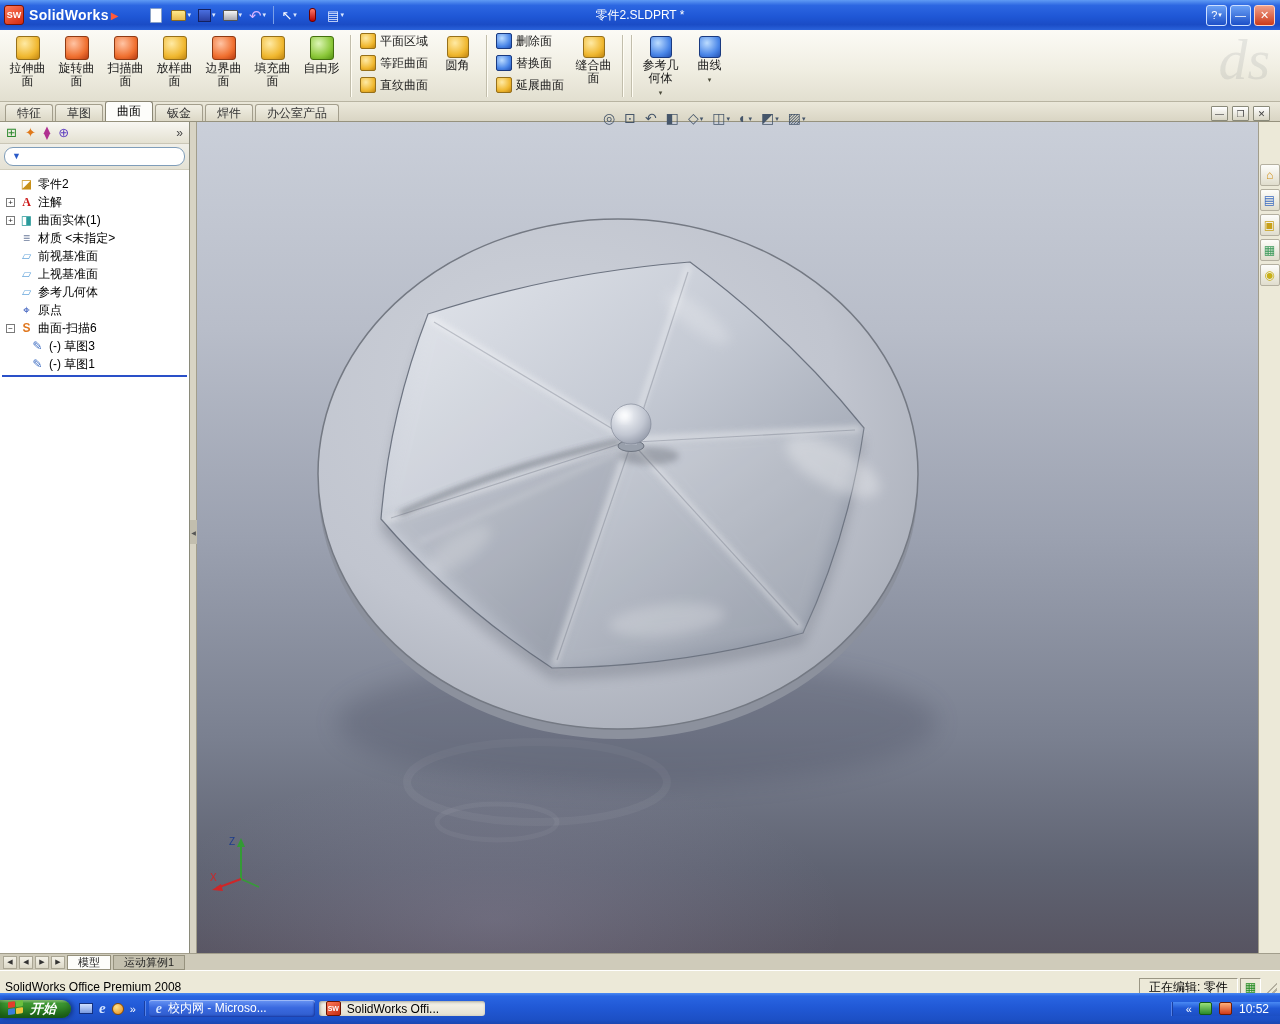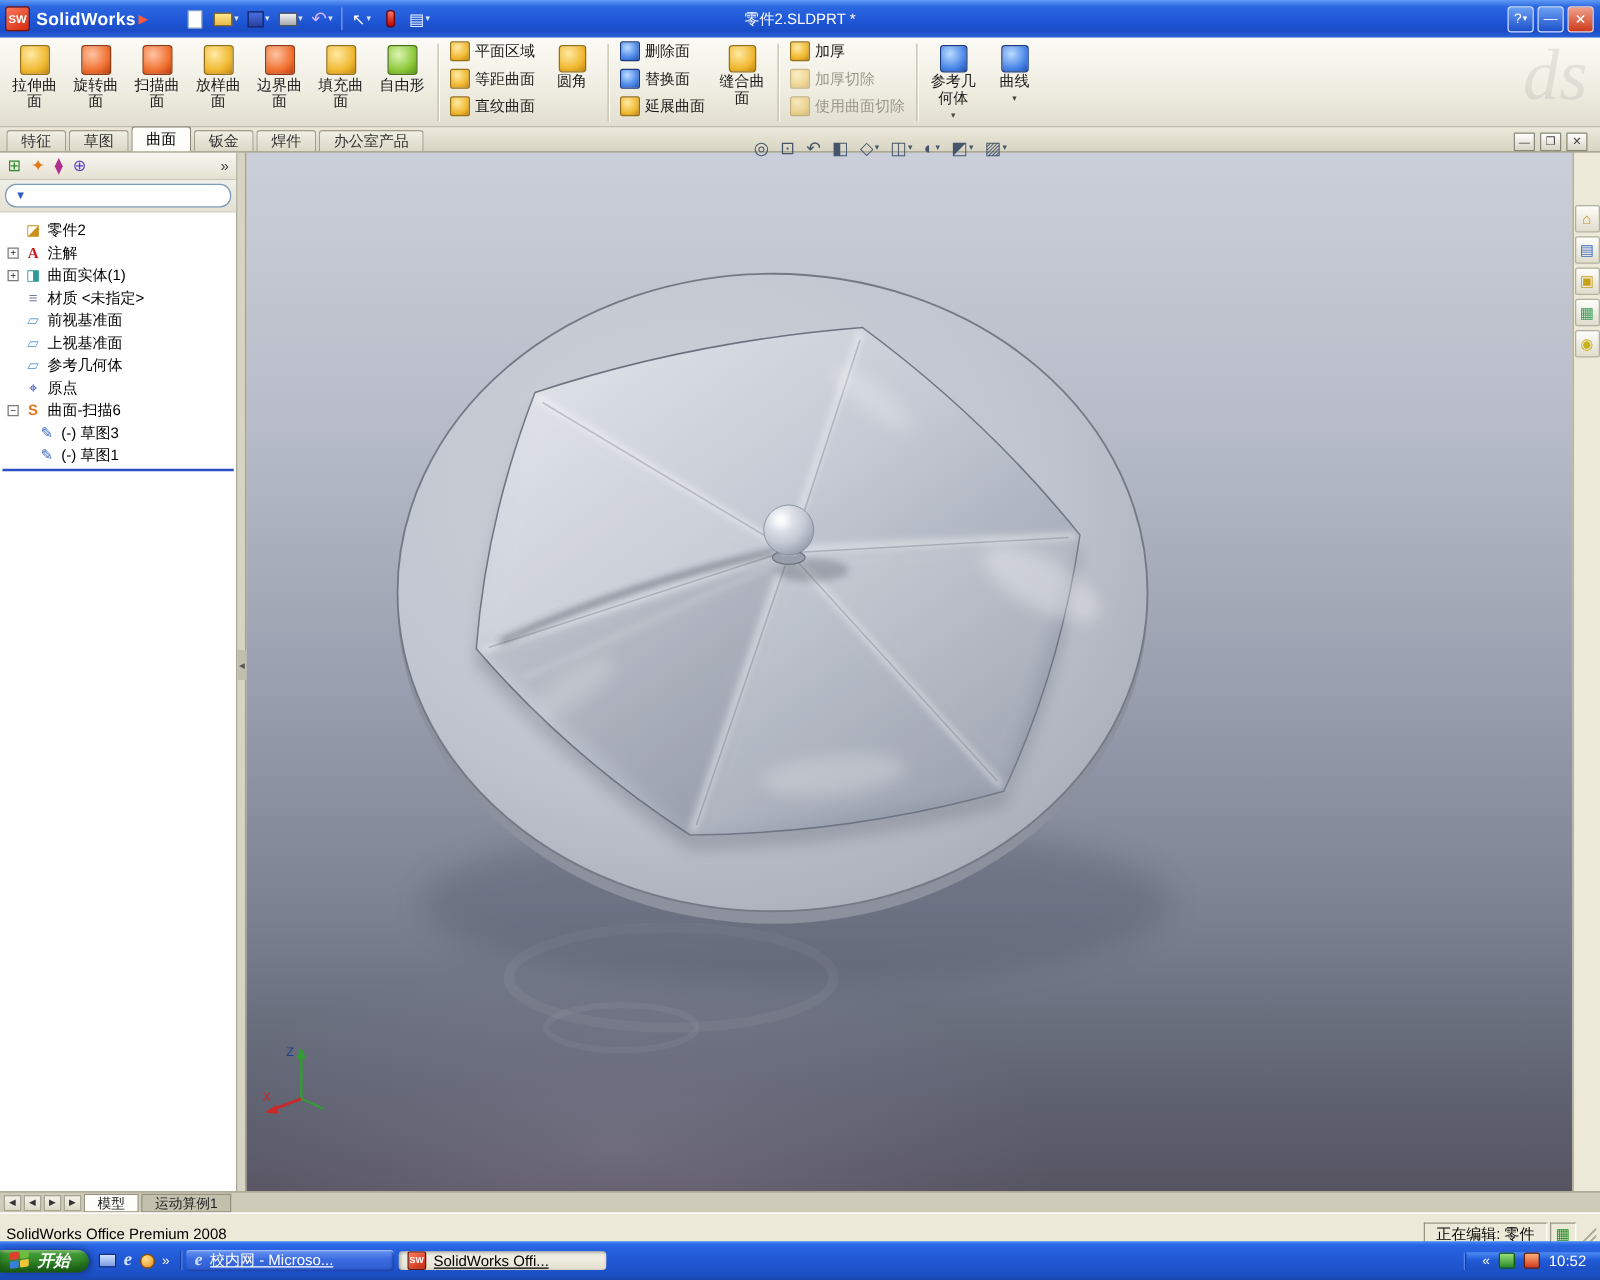--- a/index.html
+++ b/index.html
@@ -173,21 +173,21 @@
   .ql-chev { font-size:11px; color:#fff; }
   .taskbtn { width:166px; margin:3px 0 3px 4px; border-radius:3px; display:flex; align-items:center; gap:6px;
     padding:0 7px; font-size:12px; color:#fff; white-space:nowrap; overflow:hidden;
     background:linear-gradient(180deg,#6a96f4 0%,#3a6ae0 45%,#2f5ccc 100%);
     box-shadow:inset 0 1px 0 #9ab8f8, inset -1px -1px 2px #1a3aa0; }
   .taskbtn.active { background:linear-gradient(180deg,#f6f4ec,#e4e0d0); color:#000;
     box-shadow:inset 1px 1px 3px rgba(80,80,60,.5); }
   .tb-e { color:#cfe2ff; font-weight:bold; font-style:italic; font-family:"Liberation Serif",serif; font-size:14px; line-height:1; }
   .tb-sw { width:15px; height:15px; flex:0 0 15px; border-radius:2px; background:linear-gradient(145deg,#ff7a5a,#c42a10);
     border:1px solid #6a1200; color:#fff; font-size:7px; font-weight:bold; display:flex; align-items:center; justify-content:center; }
-  .tb-label { overflow:hidden; text-overflow:ellipsis;text-decoration:underline; }
+  .tb-label { overflow:hidden; text-overflow:ellipsis; }
   .tray { margin-left:auto; display:flex; align-items:center; gap:7px; padding:0 11px 0 13px; color:#fff;
     background:linear-gradient(180deg,#4a8af4,#2159d6 45%,#1c4fc4); border-left:1px solid #1a3fa0;
     box-shadow:-1px 0 0 rgba(120,160,250,.6); }
   .tray-chev { font-size:11px; color:#fff; }
   .tray-ic1 { width:13px; height:13px; border-radius:2px; background:linear-gradient(#9ae07a,#2a8a2a); border:1px solid #145a14; }
   .tray-ic2 { width:13px; height:13px; border-radius:2px; background:linear-gradient(#ffb07a,#d03a1a); border:1px solid #701a00; }
   .clock { font-size:12px; }
 </style>
 </head>
 <body>
@@ -319,34 +319,20 @@
   </div>
 
 
   <div class="rvert">
       <span class="ric22 chip-gold"></span>
       <span class="lbl">缝合曲面</span>
     </div>
 
   <div class="rsep"></div>
 
-  <div class="rcol">
-    <div class="rsmall">
-        <span class="ric16 chip-gold"></span>
-        <span>加厚</span>
-      </div>
-    <div class="rsmall disabled">
-        <span class="ric16 chip-gold"></span>
-        <span>加厚切除</span>
-      </div>
-    <div class="rsmall disabled">
-        <span class="ric16 chip-gold"></span>
-        <span>使用曲面切除</span>
-      </div>
-  </div>
 
   <div class="rsep"></div>
 
   <div class="rvert">
       <span class="ric22 chip-blue"></span>
       <span class="lbl">参考几何体</span>
       <span class="drop">▾</span>
     </div>
   <div class="rvert">
       <span class="ric22 chip-blue"></span>

